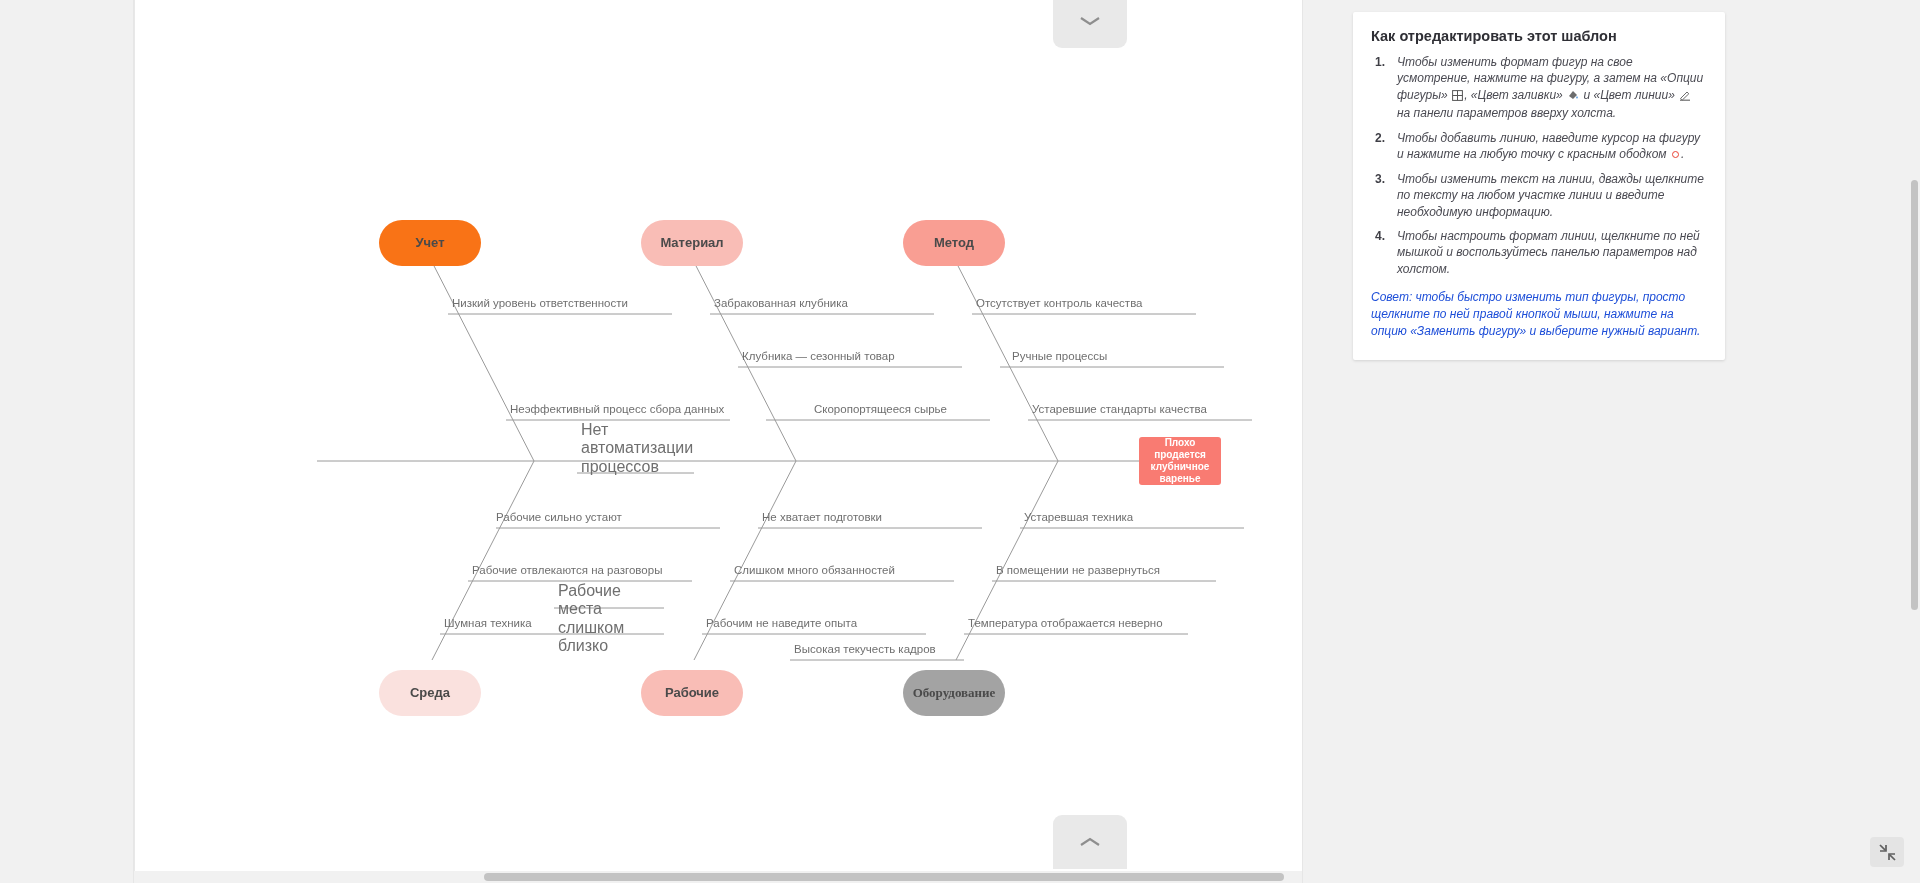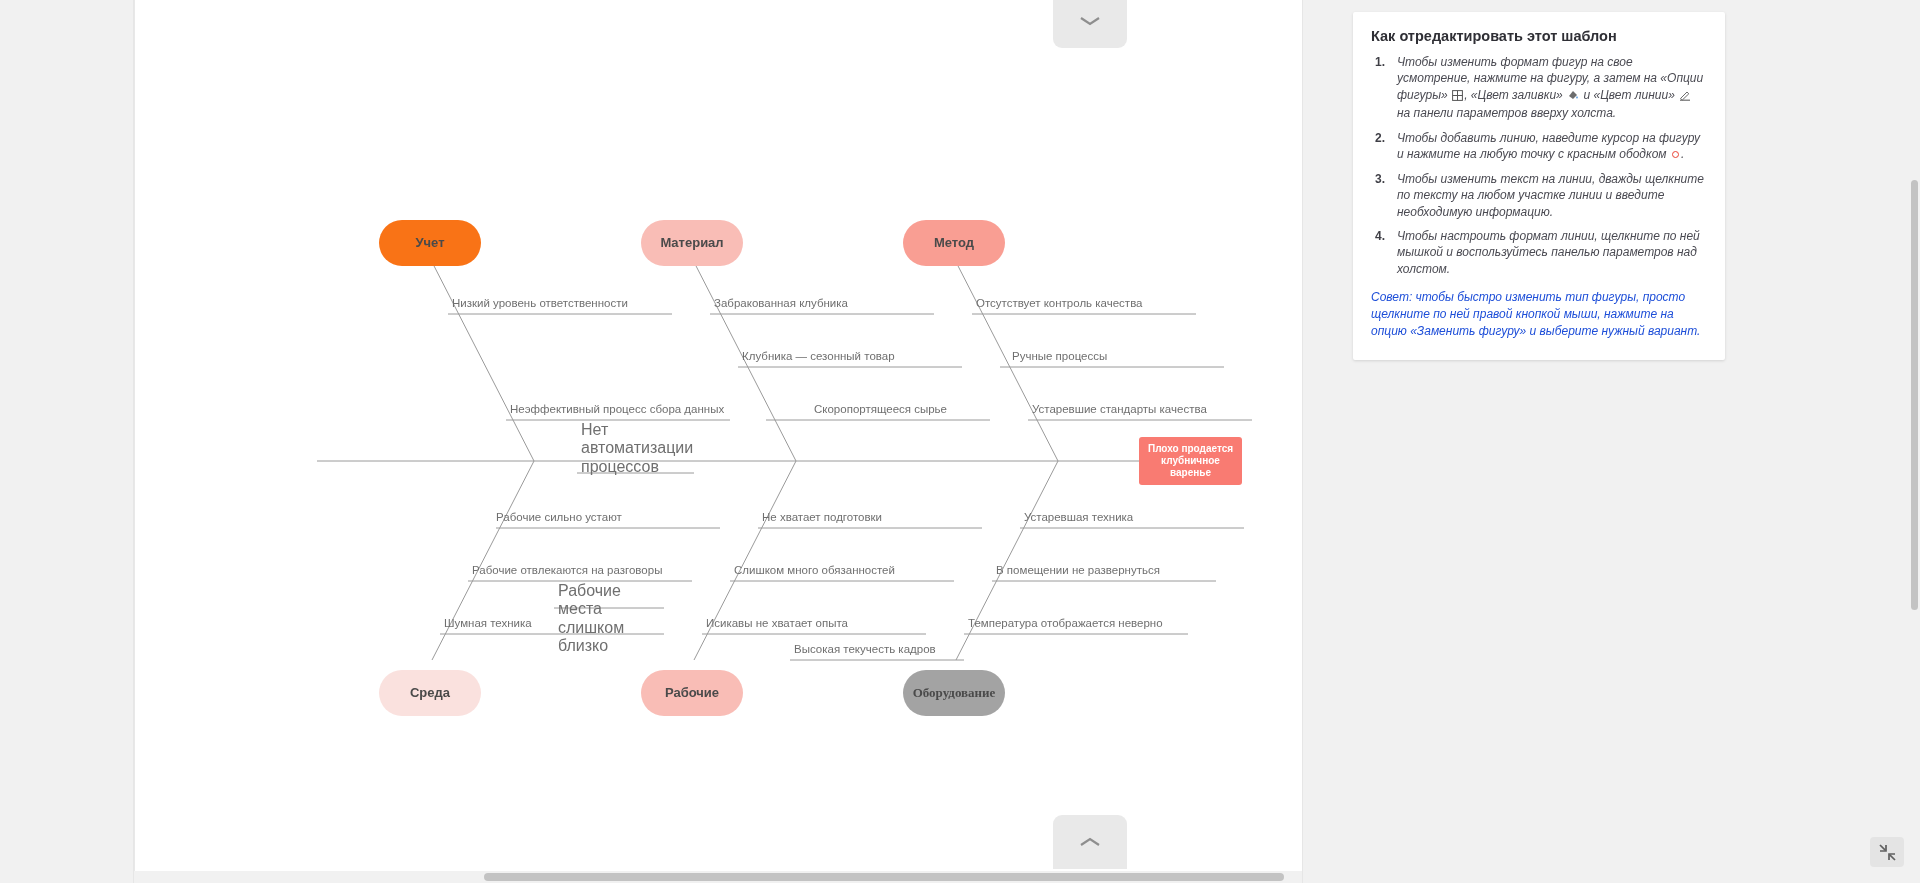--- a/index.html
+++ b/index.html
@@ -55,21 +55,21 @@
     position: absolute; height: 46px; width: 102px;
     border-radius: 23px;
     display: flex; align-items: center; justify-content: center;
     font-size: 13px; font-weight: bold; color: #4a4a4a;
     text-align: center; line-height: 1.1;
   }
 
   
   .effect-box {
     position: absolute; left: 1005px; top: 437px;
-    width: 103px; height: 48px;
+    width: 82px; height: 48px;
     background: #f97b72; border-radius: 3px;
     display: flex; align-items: center; justify-content: flex-start;
     padding: 3px 4px;
     font-size: 10px; font-weight: bold; color: #ffffff;
     text-align: center; line-height: 1.18;
   }
 
   
   .cause {
     position: absolute;
@@ -221,21 +221,21 @@
     <div class="cause" style="left:870px; top:350px;margin-left:8px;">Ручные процессы</div>
     <div class="cause" style="left:898px; top:403px;">Устаревшие стандарты качества</div>
 
     <div class="cause" style="left:362px; top:511px;">Рабочие сильно устают</div>
     <div class="cause" style="left:338px; top:564px;">Рабочие отвлекаются на разговоры</div>
     <div class="cause multi" style="left:424px; top:582px;">Рабочие места слишком близко</div>
     <div class="cause" style="left:310px; top:617px;">Шумная техника</div>
 
     <div class="cause" style="left:628px; top:511px;">Не хватает подготовки</div>
     <div class="cause" style="left:600px; top:564px;">Слишком много обязанностей</div>
-    <div class="cause" style="left:572px; top:617px;">Исикавы не хватает опыта</div>
+    <div class="cause" style="left:572px; top:617px;">Рабочим не наведите опыта</div>
     <div class="cause" style="left:660px; top:643px;">Высокая текучесть кадров</div>
 
     <div class="cause" style="left:890px; top:511px;">Устаревшая техника</div>
     <div class="cause" style="left:862px; top:564px;">В помещении не развернуться</div>
     <div class="cause" style="left:834px; top:617px;">Температура отображается неверно</div>
 
     <div class="chev-tab top">
       <svg class="chev" viewBox="0 0 22 12">
         <path d="M2 3 L11 9 L20 3"></path>
       </svg>

